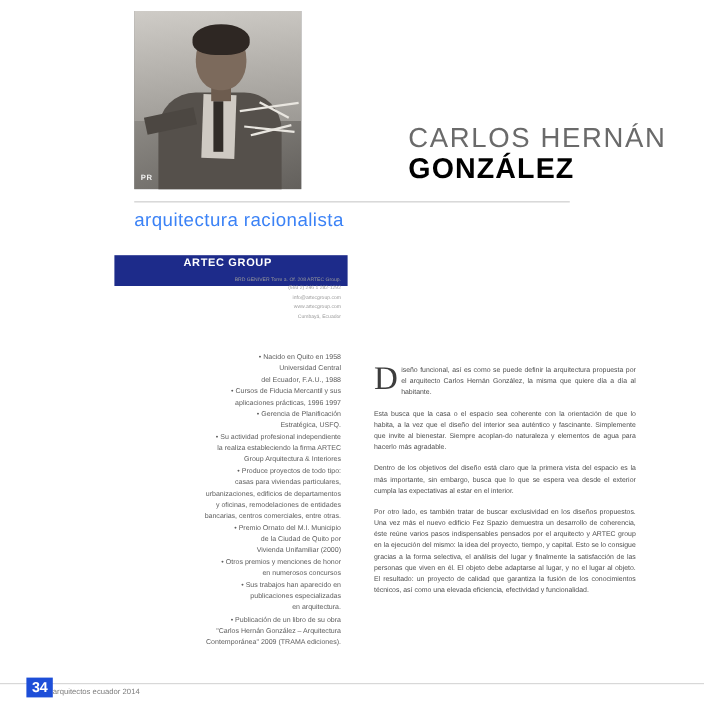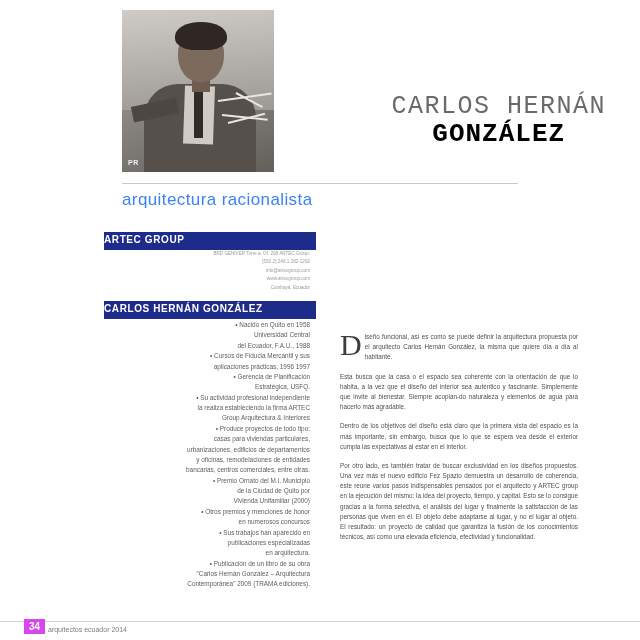--- a/index.html
+++ b/index.html
@@ -126,24 +126,23 @@
     color: #ffffff;
     letter-spacing: .5px;
     font-weight: bold;
     opacity: .9;
   }
 
   
   .title-wrap {
     position: absolute;
     right: 34px;
-    top: 94px;
-    text-align: center;
+    top: 113px;
+    text-align: left;
     color: #5c5c5c;
-    font-family: Liberation Mono, monospace;
   }
   .title-line1 {
     font-size: 25px;
     letter-spacing: 1.5px;
     line-height: 1.05;
     font-weight: 300;
     color: #6a6a6a;
   }
   .title-line2 {
     font-size: 26px;
@@ -170,26 +169,26 @@
     top: 183px;
     width: 396px;
     height: 1px;
     background: #c9c9c9;
   }
 
   
   .bar {
     position: absolute;
     background: #1d2b8a;
-    height: 18px;
+    height: 28px;
     color: #ffffff;
     font-size: 10px;
     font-weight: bold;
     letter-spacing: .6px;
-    text-align: left;
+    text-align: center;
     line-height: 15px;
     padding-right: 6px;
     box-sizing: border-box;
   }
   .bar-artec {
     left: 104px;
     top: 232px;
     width: 212px;
   }
   .bar-name {
@@ -255,23 +254,23 @@
     left: 0;
     bottom: 18px;
     width: 640px;
     height: 1px;
     background: #d4d4d4;
   }
   .footer-tab {
     position: absolute;
     left: 24px;
     bottom: 6px;
-    background: #d946ef;
+    background: #1d4ed8;
     color: #ffffff;
-    font-size: 10px;
+    font-size: 13px;
     font-weight: bold;
     padding: 2px 5px 2px 5px;
     line-height: 1.1;
   }
   .footer-text {
     position: absolute;
     left: 48px;
     bottom: 7px;
     font-size: 7px;
     color: #7d7d7d;
@@ -312,21 +311,20 @@
   <div class="bar bar-artec">ARTEC GROUP</div>
 
   <div class="contact">
     <div>BRD GENIVER Torre a. Of. 208 ARTEC Group.</div>
     <div>(593 2) 246 1 282-1292</div>
     <div>info@artecgroup.com</div>
     <div>www.artecgroup.com</div>
     <div>Cumbayá, Ecuador</div>
   </div>
 
-  <div class="bar bar-name">CARLOS HERNÁN GONZÁLEZ</div>
 
   <div class="bio">
     <div>• Nacido en Quito en 1958</div>
     <div>Universidad Central</div>
     <div>del Ecuador, F.A.U., 1988</div>
     <div>• Cursos de Fiducia Mercantil y sus</div>
     <div>aplicaciones prácticas, 1996 1997</div>
     <div>• Gerencia de Planificación</div>
     <div>Estratégica, USFQ.</div>
     <div>• Su actividad profesional independiente</div>

